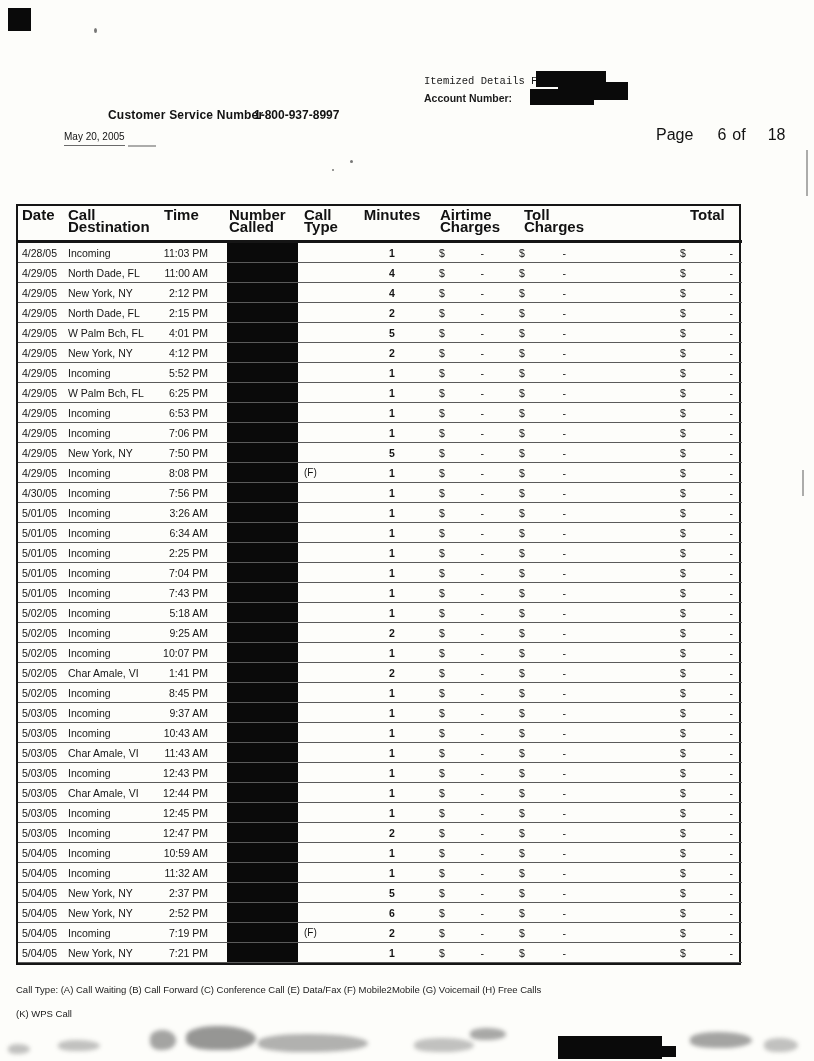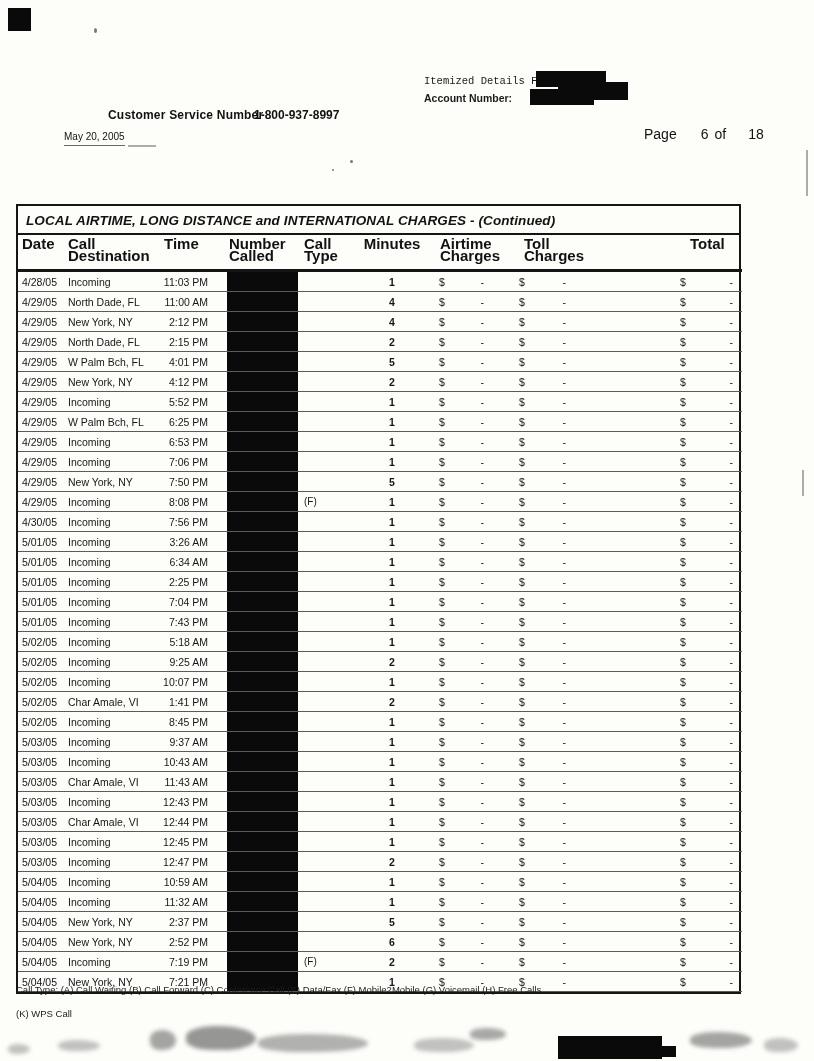--- a/index.html
+++ b/index.html
@@ -12,21 +12,21 @@
     overflow: hidden;
   }
   .abs { position: absolute; }
   .redact { position: absolute; background: #0a0a0a; }
 
   
   .lbl-small { font-size: 10.5px; color: #1b1b1b; }
   .cs-label { font-size: 12px; font-weight: bold; letter-spacing: .2px; margin-left: 44px; }
   .cs-number { font-size: 12px; font-weight: bold; }
   .stmt-date { font-size: 10px; border-bottom: 1px solid #6a6a6a; padding-bottom: 3px; }
-  .page-info { font-size: 14px; }
+  .page-info { font-size: 16px; margin-left: 12px; }
   .page-info span { display: inline-block; }
 
   
   .bill-table {
     position: absolute;
     left: 16px; top: 204px;
     width: 725px;
     border: 2px solid #151515;
     background: #fdfdfa;
   }
@@ -108,21 +108,20 @@
 <div class="abs page-info" style="left:644px; top:126px;">
   <span style="margin-right:24px;">Page</span><span style="margin-right:6px;">6</span><span style="margin-right:22px;">of</span><span>18</span>
 </div>
 
 <div class="speck" style="left:350px; top:160px; width:3px; height:3px;"></div>
 <div class="speck" style="left:332px; top:169px; width:2px; height:2px;"></div>
 <div class="edge-mark" style="left:806px; top:150px; width:2px; height:46px;"></div>
 <div class="edge-mark" style="left:802px; top:470px; width:2px; height:26px;"></div>
 
 <div class="bill-table">
-  <div class="title-bar">LOCAL AIRTIME, LONG DISTANCE and INTERNATIONAL CHARGES  - (Continued)</div>
   <table>
     <colgroup>
       <col style="width:46px">
         <col style="width:92px">
         <col style="width:66px">
       <col style="width:78px">
         <col style="width:58px">
         <col style="width:68px">
       <col style="width:84px">
         <col style="width:96px">

